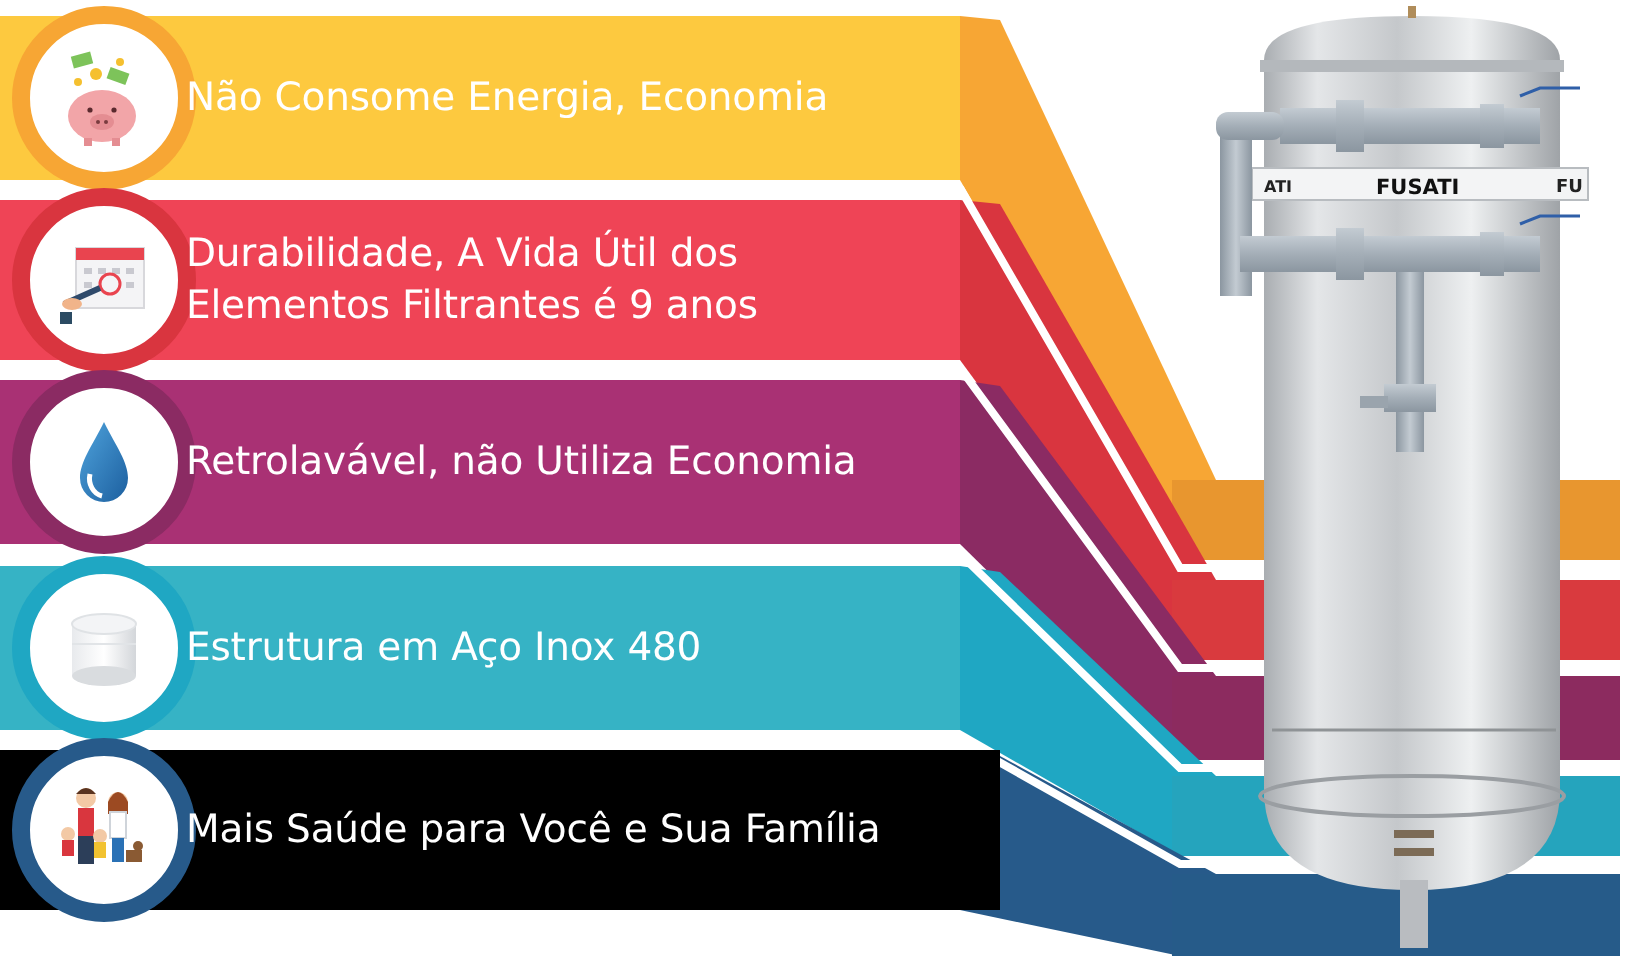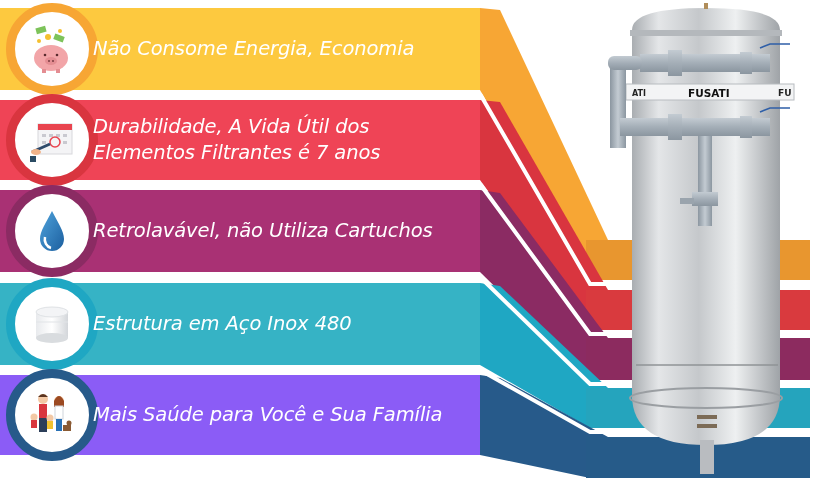--- a/index.html
+++ b/index.html
@@ -1,18 +1,18 @@
 <!DOCTYPE html>
 <html><head>
 <meta charset="utf-8">
 <style>
   html, body { margin: 0; padding: 0; background: #ffffff; }
   body { width: 818px; height: 485px; position: relative; overflow: hidden; font-family: "DejaVu Sans", "Liberation Sans", sans-serif; }
   #ribbons { position: absolute; left: 0; top: 0; width: 818px; height: 485px; }
-  .feature { position: absolute; left: 0; width: 480px; height: 82px; font-style: italic; }
+  .feature { position: absolute; left: 0; width: 480px; height: 82px; }
   .badge { position: absolute; left: 6px; top: 50%; transform: translateY(-50%); width: 74px; height: 74px; border-radius: 50%; background: #fff; border: 9px solid; box-sizing: content-box; display: flex; align-items: center; justify-content: center; }
   .label { position: absolute; left: 93px; top: 50%; transform: translateY(-50%); color: #ffffff; font-size: 19.5px; line-height: 26px; font-weight: 500; letter-spacing: -0.1px; white-space: pre-line; }
   #product { position: absolute; left: 600px; top: 0; width: 218px; height: 485px; }
 </style>
 </head>
 <body>
 
 <svg id="ribbons" viewBox="0 0 818 485" xmlns="http://www.w3.org/2000/svg">
 
   <polygon fill="#f7a634" points="480,8 500,10 608,240 608,280 590,280 480,90"></polygon>
@@ -72,37 +72,37 @@
           <rect x="18" y="29" width="4" height="3"></rect>
           <rect x="39" y="29" width="4" height="3"></rect>
         </g>
       <circle cx="31" cy="30" r="5" fill="none" stroke="#e9444f" stroke-width="1.5"></circle>
       <line x1="8" y1="40" x2="26" y2="32" stroke="#2f4a6b" stroke-width="3"></line>
       <ellipse cx="12" cy="40" rx="5" ry="3" fill="#f1b48a"></ellipse>
       <rect x="6" y="44" width="6" height="6" fill="#2b4b63"></rect>
     </svg>
   </div>
   <div class="label">Durabilidade, A Vida Útil dos
-Elementos Filtrantes é 7 anos</div>
+Elementos Filtrantes é 9 anos</div>
 </div>
 
 <div class="feature" style="top:190px;height:82px;background:#a93174;">
   <div class="badge" style="border-color:#8b2b63;">
     <svg width="56" height="56" viewBox="0 0 56 56">
       <defs>
           <linearGradient id="dropg" x1="0" y1="0" x2="1" y2="1">
             <stop offset="0" stop-color="#4fa3dc"></stop>
             <stop offset="1" stop-color="#1c5f9f"></stop>
           </linearGradient>
         </defs>
       <path d="M28 8 C22 20 16 28 16 36 A12 12 0 0 0 40 36 C40 28 34 20 28 8 Z" fill="url(#dropg)"></path>
       <path d="M21 34 A8 9 0 0 0 27 45" stroke="#ffffff" stroke-width="2.5" fill="none"></path>
     </svg>
   </div>
-  <div class="label">Retrolavável, não Utiliza Cartuchos</div>
+  <div class="label">Retrolavável, não Utiliza Economia</div>
 </div>
 
 <div class="feature" style="top:283px;height:82px;background:#36b3c5;">
   <div class="badge" style="border-color:#1fa7c3;">
     <svg width="56" height="56" viewBox="0 0 56 56">
       <defs>
           <linearGradient id="cylg" x1="0" y1="0" x2="1" y2="0">
             <stop offset="0" stop-color="#e8eaed"></stop>
             <stop offset="0.5" stop-color="#ffffff"></stop>
             <stop offset="1" stop-color="#d3d6da"></stop>
@@ -110,21 +110,21 @@
         </defs>
       <rect x="12" y="16" width="32" height="26" fill="url(#cylg)"></rect>
       <ellipse cx="28" cy="16" rx="16" ry="5" fill="#f3f4f6" stroke="#dfe2e5"></ellipse>
       <ellipse cx="28" cy="42" rx="16" ry="5" fill="#d9dcdf"></ellipse>
       <line x1="12" y1="26" x2="44" y2="26" stroke="#e1e4e7"></line>
     </svg>
   </div>
   <div class="label">Estrutura em Aço Inox 480</div>
 </div>
 
-<div class="feature" style="top:375px;height:80px;background:#8b5cf6;">
+<div class="feature" style="top:375px;height:80px;background:#000000;padding-left:20px;">
   <div class="badge" style="border-color:#275a8a;">
     <svg width="56" height="56" viewBox="0 0 56 56">
       <circle cx="19" cy="12" r="5" fill="#f3c9a5"></circle>
         <path d="M14 10 Q19 4 24 10" fill="#5a3420"></path>
       <rect x="15" y="17" width="8" height="14" fill="#d9363e"></rect>
         <rect x="15" y="31" width="8" height="14" fill="#2c3e59"></rect>
       <circle cx="35" cy="14" r="5" fill="#f3c9a5"></circle>
         <path d="M30 14 Q35 4 40 14 L40 20 L30 20 Z" fill="#9c4a22"></path>
       <rect x="31" y="19" width="8" height="13" fill="#ffffff" stroke="#cfd4da"></rect>
         <rect x="32" y="32" width="6" height="12" fill="#2a71b5"></rect>

